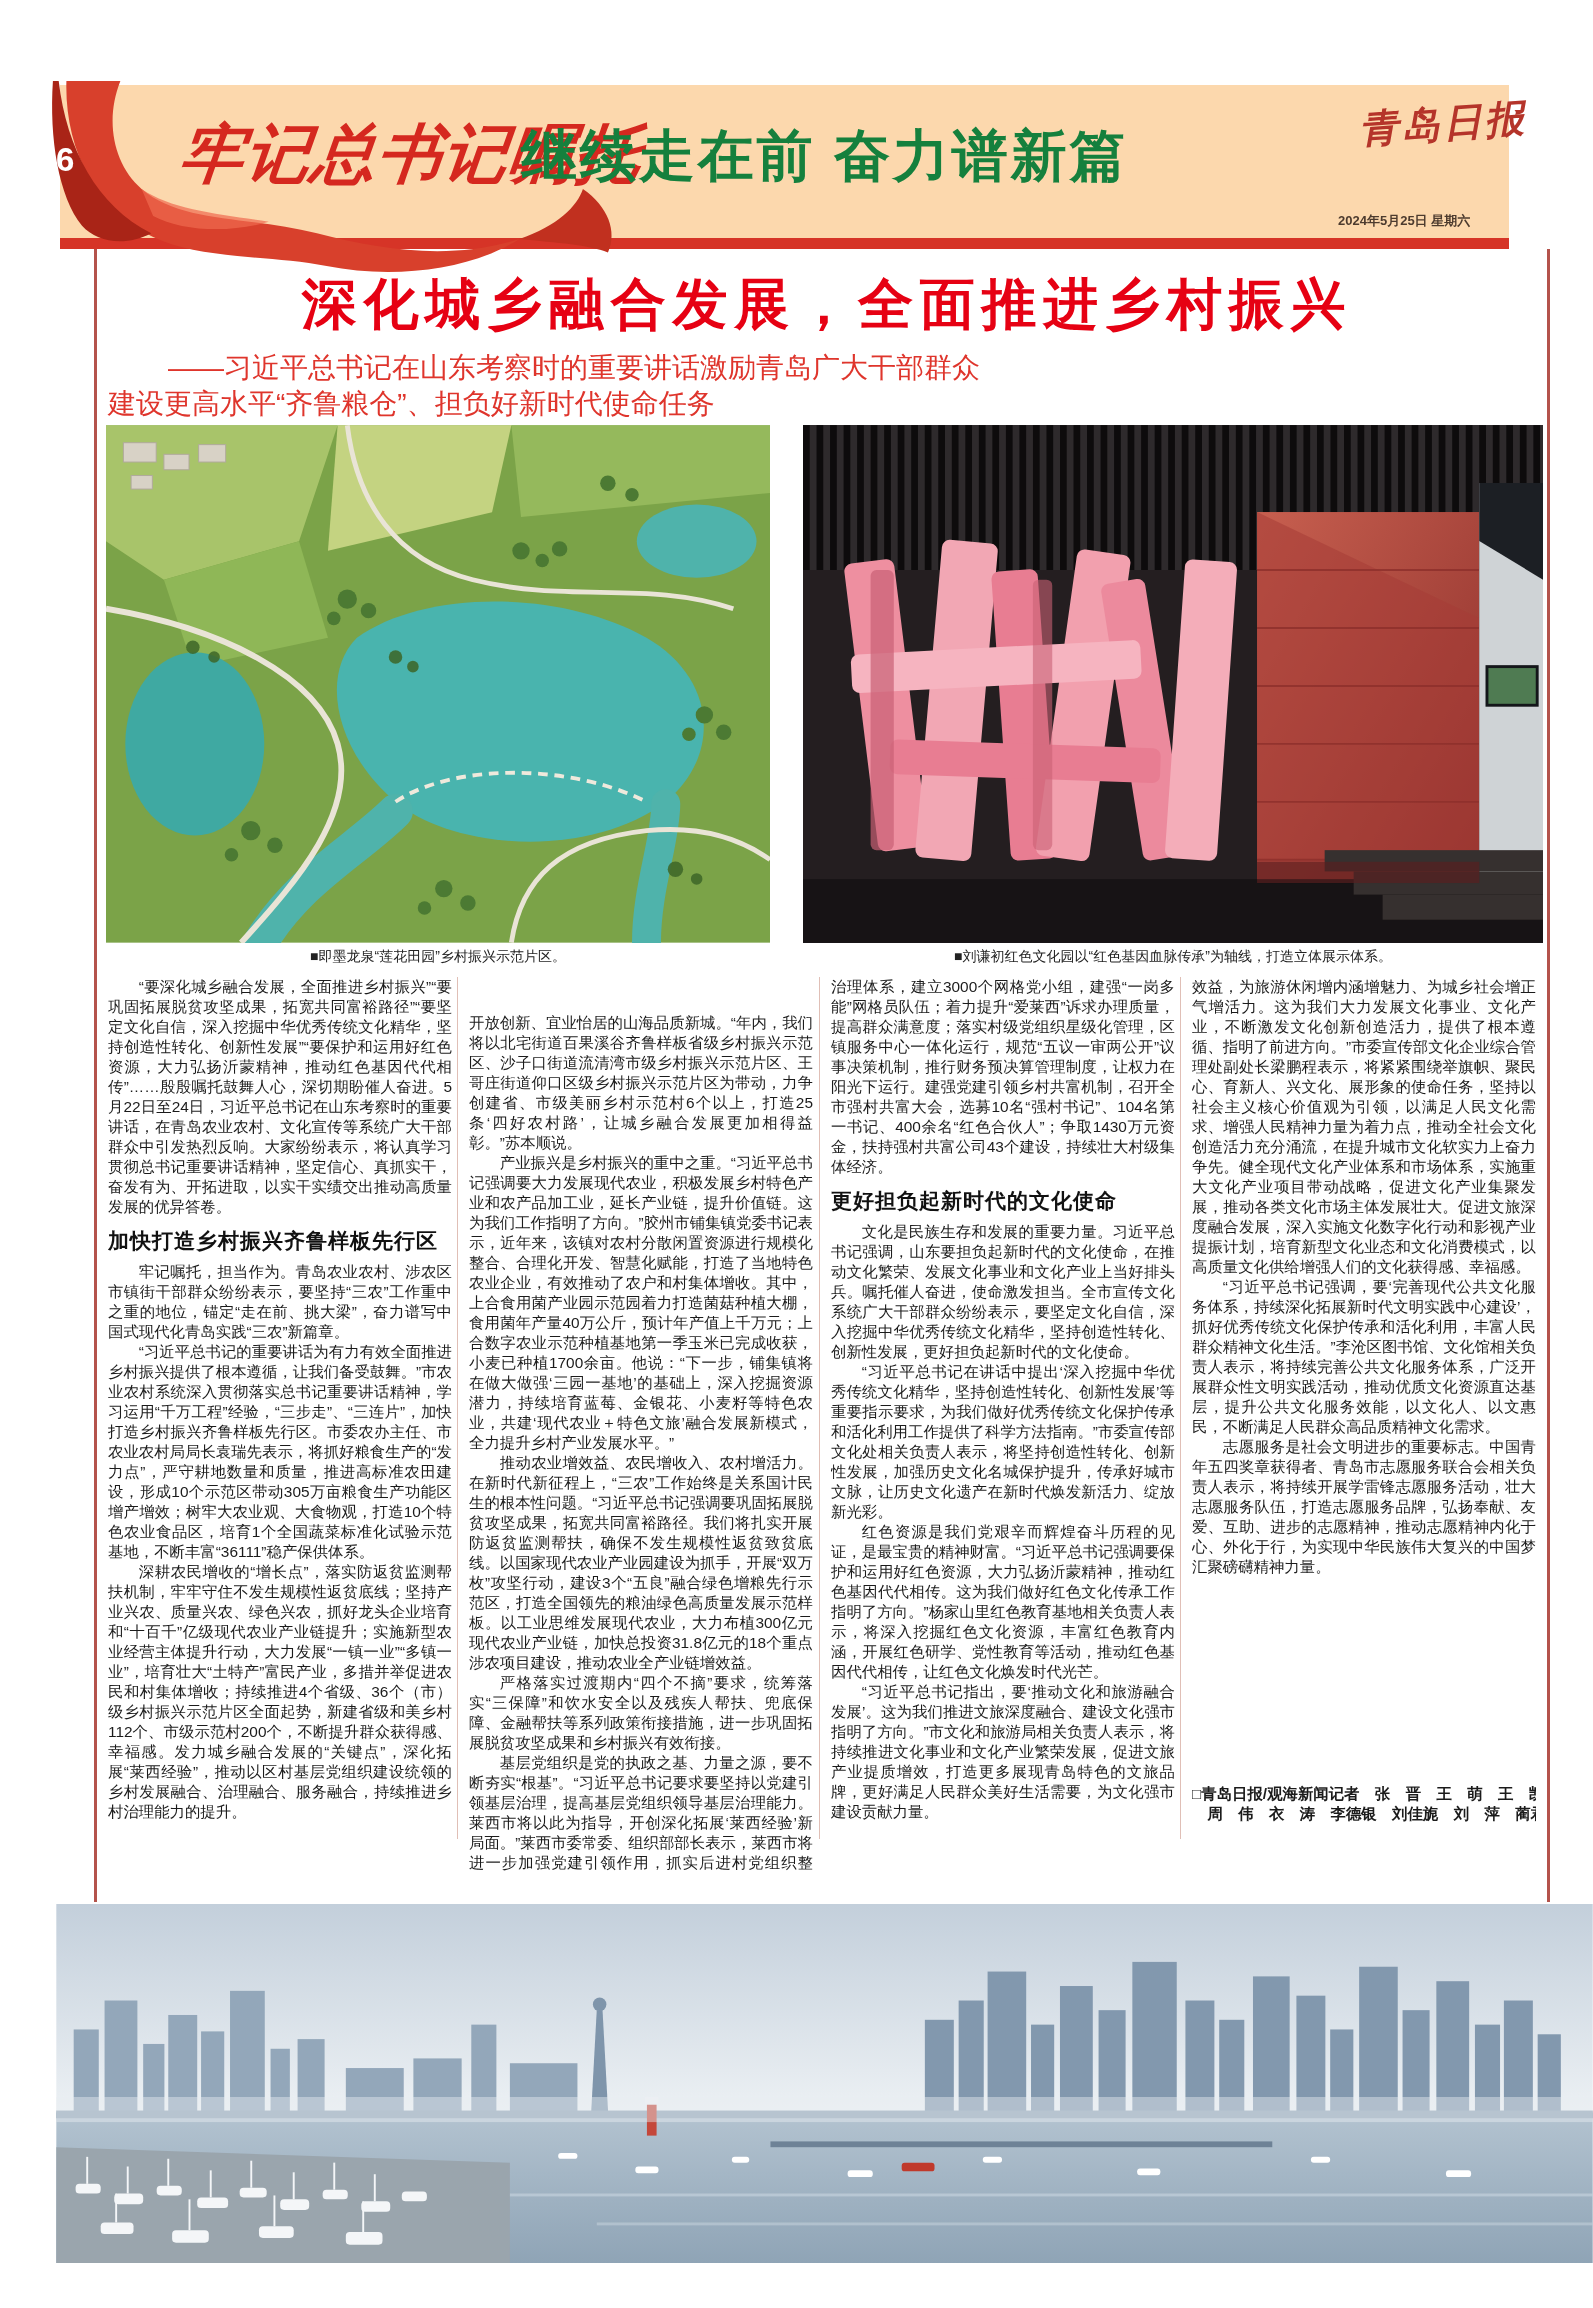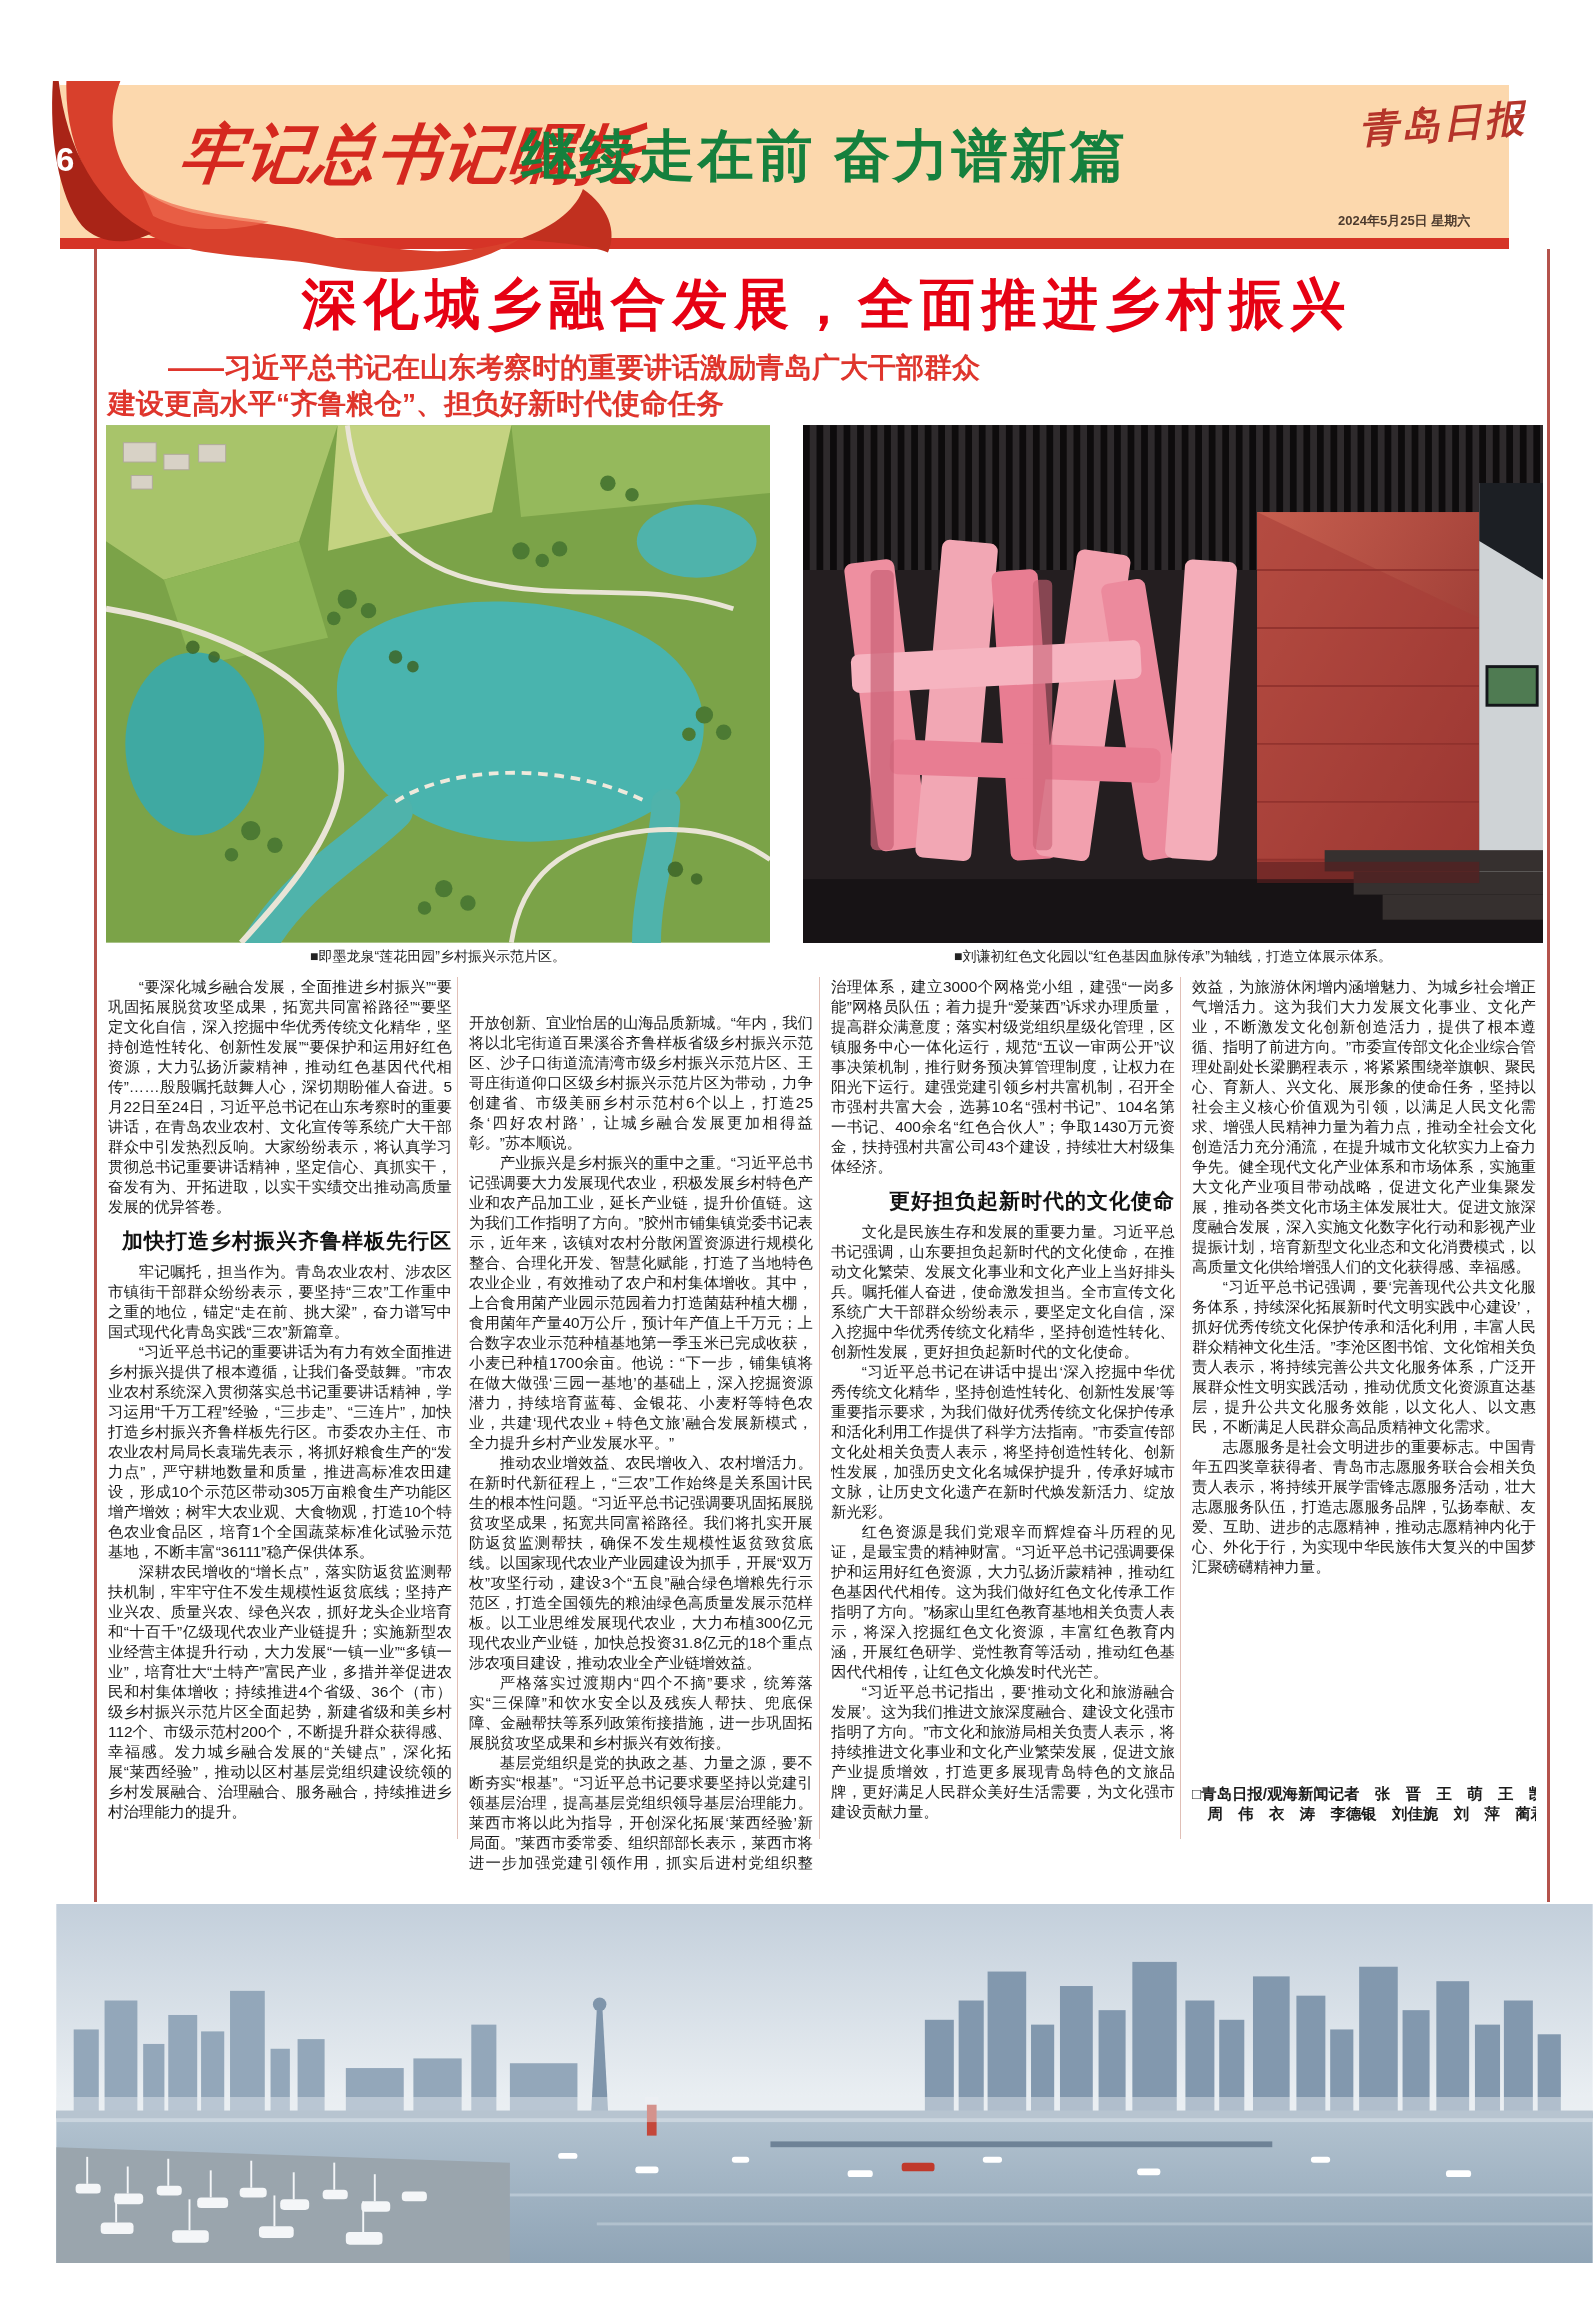--- a/index.html
+++ b/index.html
@@ -21,35 +21,35 @@
   .pagenum{position:absolute;left:56px;top:141px;z-index:4;color:#ffffff;
       font-size:33px;font-weight:bold;}
   .ribbon{position:absolute;left:37px;top:81px;z-index:3;}
   
   .frame-rule{position:absolute;top:249px;width:2.9px;height:1653px;background:#b4534c;z-index:1;}
   .col-rule{position:absolute;top:977px;width:1px;height:862px;background:#e0bfb6;}
   
   .headline{position:absolute;left:106px;top:268px;width:1442px;text-align:center;
       font-size:55px;font-weight:900;letter-spacing:6.8px;color:#e60113;white-space:nowrap;}
   .subtitle{position:absolute;left:108px;top:350px;width:1014px;color:#df352c;
-      font-weight:bold;font-size:28px;line-height:36px;}
+      font-weight:normal;font-size:28px;line-height:36px;}
   .subtitle .l1{padding-left:60px;white-space:nowrap;}
   .subtitle .l2{white-space:nowrap;}
   
   .photo{position:absolute;top:425px;height:518px;overflow:hidden;}
   .photo-left{left:106px;width:664px;}
   .photo-right{left:803px;width:740px;}
   .caption{position:absolute;top:948px;font-size:14px;color:#222;font-weight:normal;text-align:center;}
   .caption-left{left:106px;width:664px;}
   .caption-right{left:803px;width:740px;}
   
   .col{position:absolute;top:977px;width:344px;height:862px;overflow:hidden;
       font-size:15.4px;line-height:20px;text-align:justify;color:#1b1b1b;}
   .col p{margin:0;text-indent:2em;}
-  .col .sec-head{font-size:21px;font-weight:bold;text-align:right;text-indent:0;
+  .col .sec-head{font-size:21px;font-weight:bold;text-align:left;text-indent:0;
       margin:13.5px 0 11.6px 0;color:#111;letter-spacing:1px;}
   .c1{left:108px;} .c2{left:469px;margin-top:36px;} .c3{left:831px;} .c4{left:1192px;}
   .c4 .paras-wrap{height:801px;overflow:hidden;}
   .byline{font-weight:bold;text-indent:0 !important;margin-top:5.8px !important;white-space:nowrap;}
   .byline2{font-weight:bold;text-indent:1em !important;white-space:nowrap;}
   
   .panorama{position:absolute;left:56px;top:1904px;width:1537px;height:359px;overflow:hidden;}
 </style>
 </head>
 <body>

